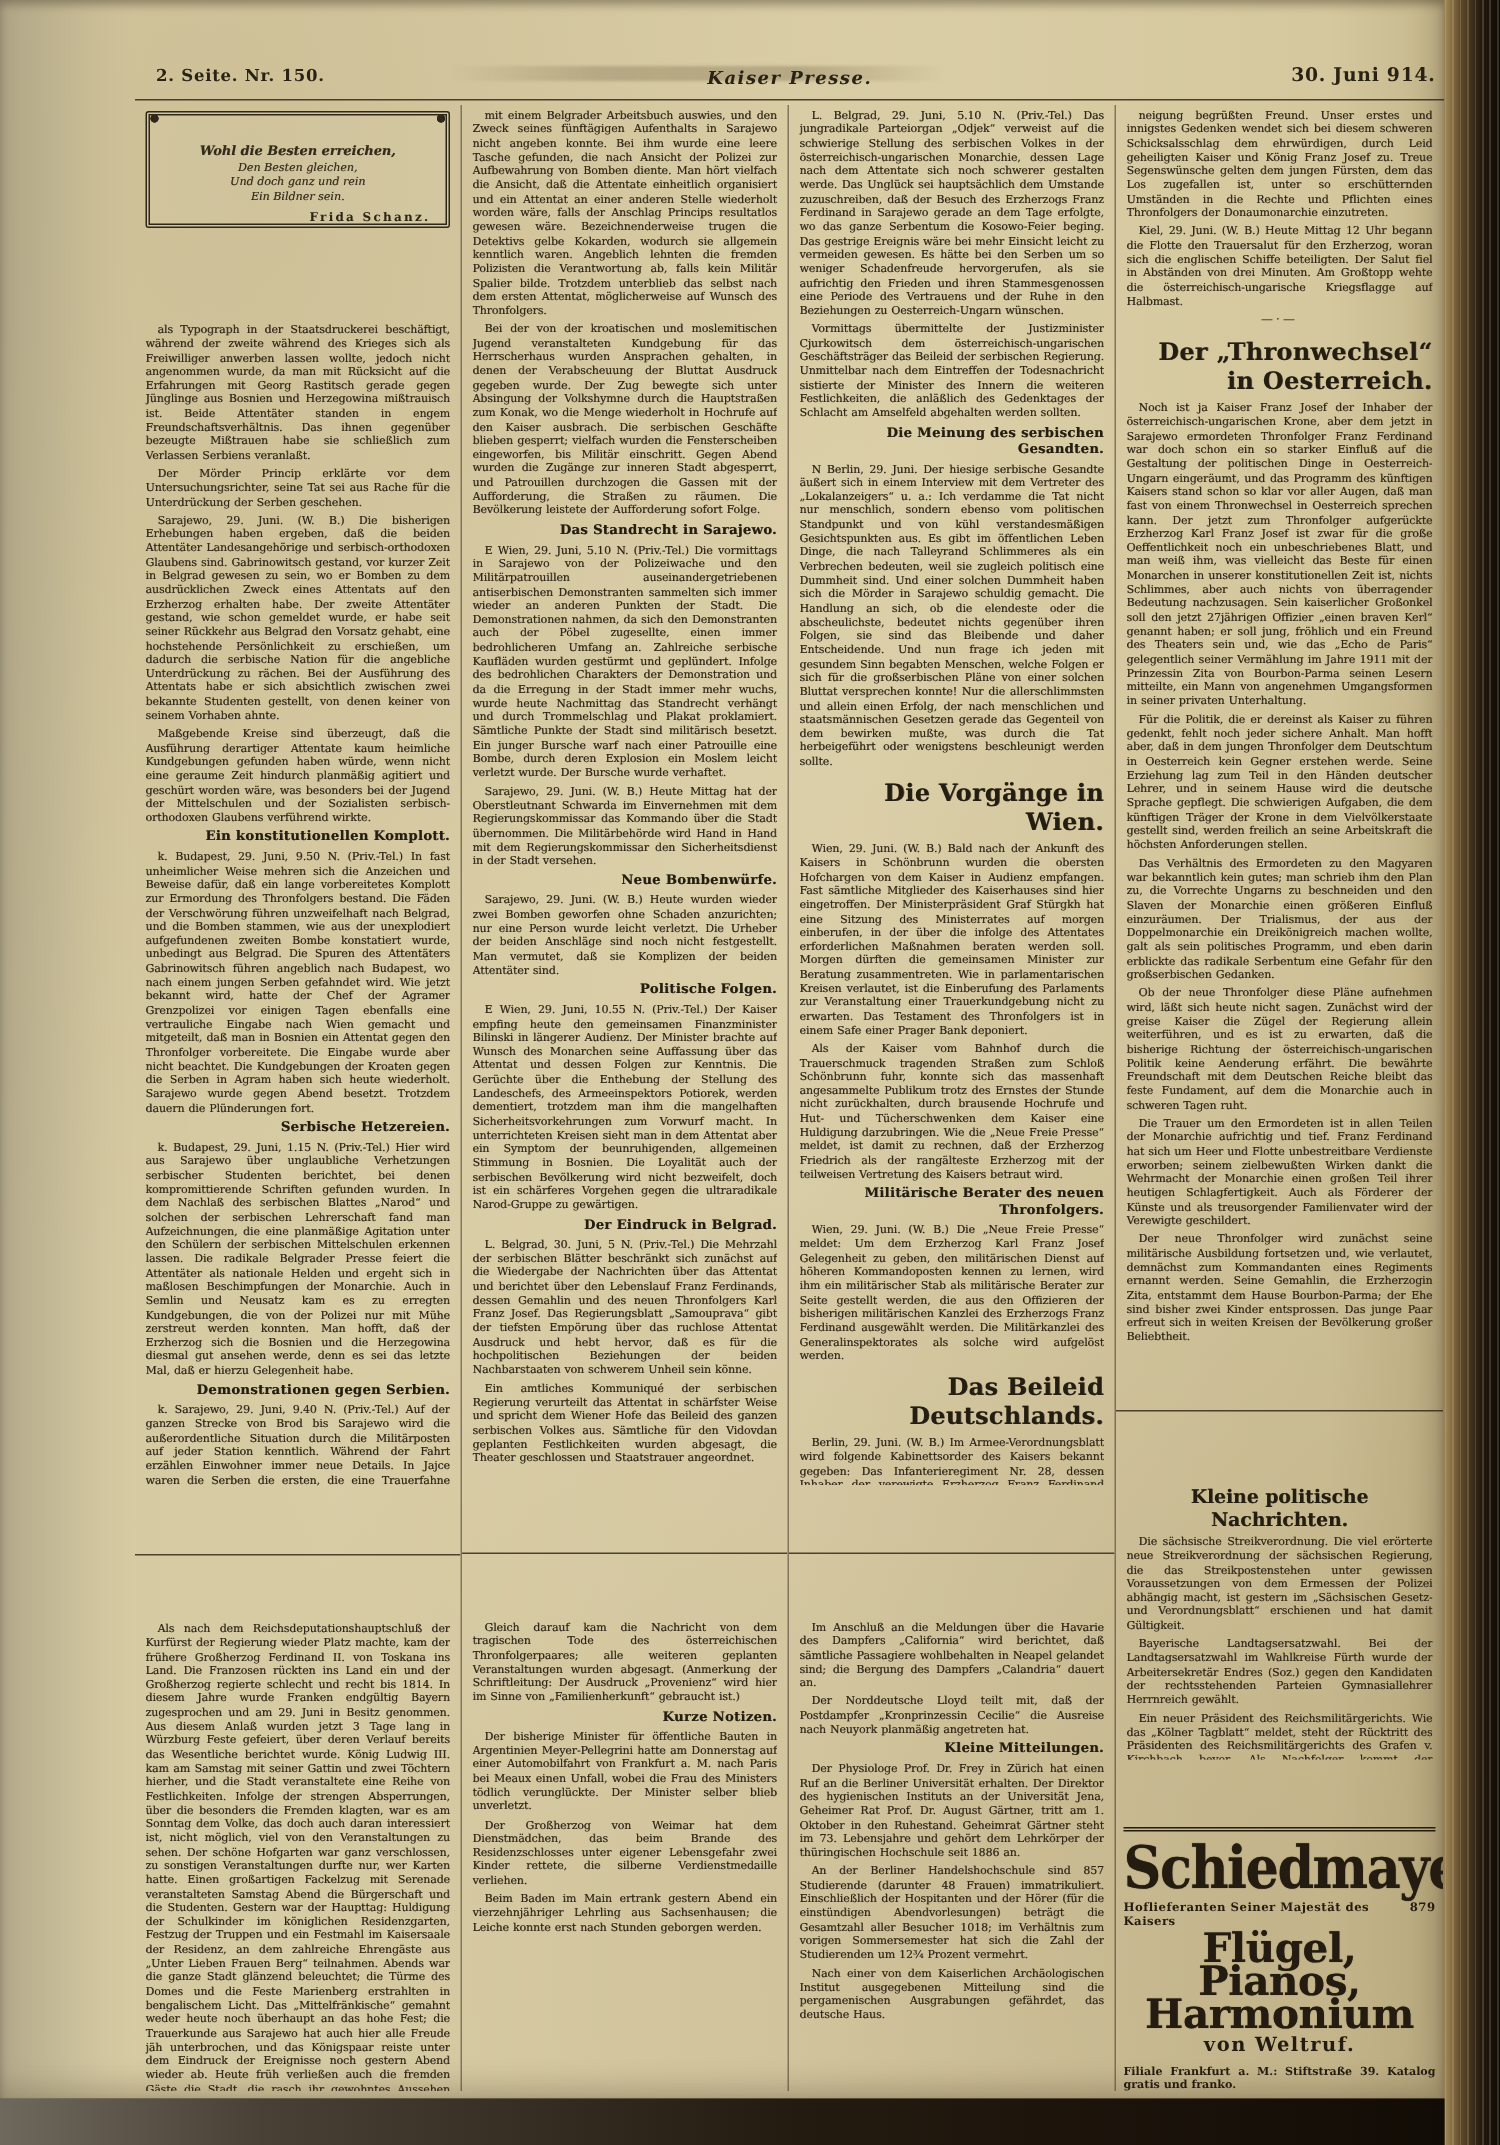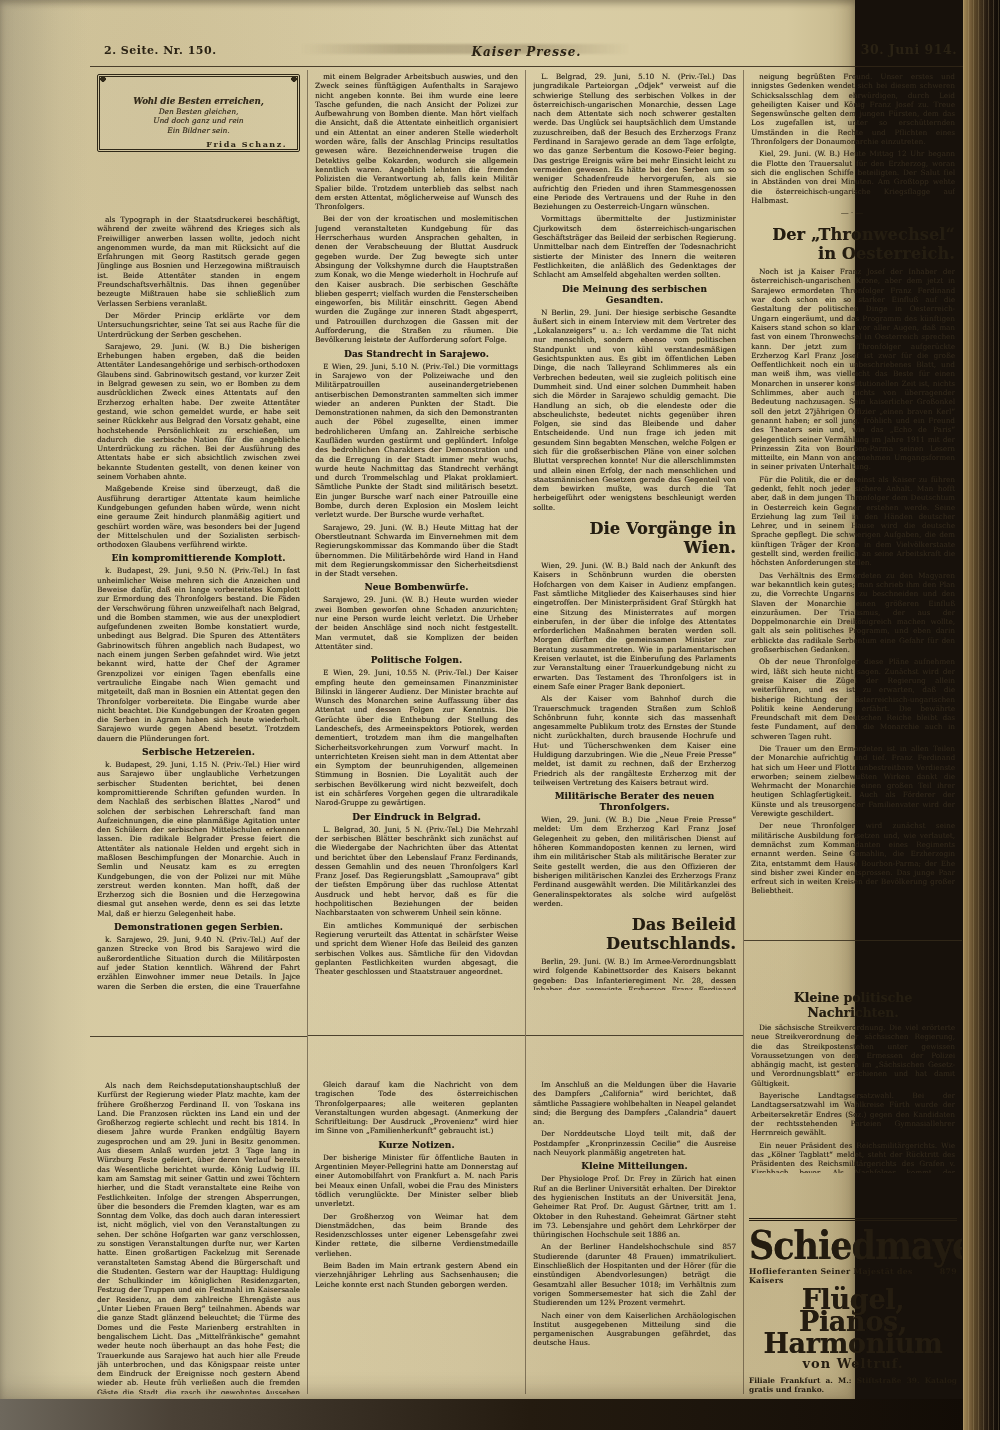--- a/index.html
+++ b/index.html
@@ -3,21 +3,21 @@
 <meta charset="utf-8">
 <style>
   html,body{margin:0;padding:0;}
   body{
     width:1000px;height:1430px;position:relative;overflow:hidden;
     background:#17110b;
     font-family:"DejaVu Serif","Liberation Serif",serif;
   }
   
   .paper{
-    position:absolute;left:0;top:0;width:855px;height:1399px;
+    position:absolute;left:0;top:0;width:963px;height:1399px;
     background:
       radial-gradient(ellipse at 18% 8%, rgba(122,96,46,.10), transparent 42%),
       radial-gradient(ellipse at 55% 50%, rgba(255,248,220,.10), transparent 60%),
       radial-gradient(ellipse at 88% 92%, rgba(96,70,30,.16), transparent 55%),
       linear-gradient(90deg,#c9bd96 0,#d6caa2 7%,#dbcfa8 55%,#d5c89e 92%,#c5b78c 100%),
       #d6caa1;
     box-shadow:inset 0 3px 6px rgba(40,32,20,.35), inset -6px -8px 18px rgba(60,45,25,.25);
   }
   .left-gutter-shadow{
     position:absolute;left:0;top:0;width:88px;height:1399px;
@@ -58,21 +58,21 @@
   .col4b{height:188px;flex:none;}
   .section-rule{border-top:1.2px solid rgba(52,42,26,.85);margin:4px -7px 3px -7px;}
   
   .para{
     font-size:7.3px;line-height:9.3px;text-align:justify;margin:0 0 3px 0;
     text-indent:8px;letter-spacing:-.05px;
     text-shadow:.25px 0 0 rgba(47,38,25,.55);
     word-spacing:.4px;hyphens:auto;
   }
   .headline{
-    text-align:center;font-weight:bold;font-size:8.8px;line-height:11px;
+    text-align:right;font-weight:bold;font-size:8.8px;line-height:11px;
     margin:4px 0 2px 0;color:#241d11;letter-spacing:.2px;
     text-shadow:.3px 0 0 rgba(36,29,17,.6);
   }
   .headline-big{
     text-align:right;font-weight:bold;font-size:16px;line-height:19px;
     margin:7px 0 4px 0;color:#241d11;letter-spacing:.2px;
     text-shadow:.4px 0 0 rgba(36,29,17,.6);
   }
   .headline-med{
     text-align:center;font-weight:bold;font-size:12.5px;line-height:15px;
@@ -137,21 +137,21 @@
             <div class="poem-line">Und doch ganz und rein</div>
             <div class="poem-line">Ein Bildner sein.</div>
           </div>
         <div class="poem-author">Frida Schanz.</div>
       </div>
       <div class="flow col1a">
           <div class="para">als Typograph in der Staatsdruckerei beschäftigt, während der zweite während des Krieges sich als Freiwilliger anwerben lassen wollte, jedoch nicht angenommen wurde, da man mit Rücksicht auf die Erfahrungen mit Georg Rastitsch gerade gegen Jünglinge aus Bosnien und Herzegowina mißtrauisch ist. Beide Attentäter standen in engem Freundschaftsverhältnis. Das ihnen gegenüber bezeugte Mißtrauen habe sie schließlich zum Verlassen Serbiens veranlaßt.</div>
           <div class="para">Der Mörder Princip erklärte vor dem Untersuchungsrichter, seine Tat sei aus Rache für die Unterdrückung der Serben geschehen.</div>
           <div class="para">Sarajewo, 29. Juni. (W. B.) Die bisherigen Erhebungen haben ergeben, daß die beiden Attentäter Landesangehörige und serbisch-orthodoxen Glaubens sind. Gabrinowitsch gestand, vor kurzer Zeit in Belgrad gewesen zu sein, wo er Bomben zu dem ausdrücklichen Zweck eines Attentats auf den Erzherzog erhalten habe. Der zweite Attentäter gestand, wie schon gemeldet wurde, er habe seit seiner Rückkehr aus Belgrad den Vorsatz gehabt, eine hochstehende Persönlichkeit zu erschießen, um dadurch die serbische Nation für die angebliche Unterdrückung zu rächen. Bei der Ausführung des Attentats habe er sich absichtlich zwischen zwei bekannte Studenten gestellt, von denen keiner von seinem Vorhaben ahnte.</div>
           <div class="para">Maßgebende Kreise sind überzeugt, daß die Ausführung derartiger Attentate kaum heimliche Kundgebungen gefunden haben würde, wenn nicht eine geraume Zeit hindurch planmäßig agitiert und geschürt worden wäre, was besonders bei der Jugend der Mittelschulen und der Sozialisten serbisch-orthodoxen Glaubens verführend wirkte.</div>
-          <div class="headline">Ein kompromittierende Komplott.</div>
+          <div class="headline">Ein konstitutionellen Komplott.</div>
           <div class="para">k. Budapest, 29. Juni, 9.50 N. (Priv.-Tel.) In fast unheimlicher Weise mehren sich die Anzeichen und Beweise dafür, daß ein lange vorbereitetes Komplott zur Ermordung des Thronfolgers bestand. Die Fäden der Verschwörung führen unzweifelhaft nach Belgrad, und die Bomben stammen, wie aus der unexplodiert aufgefundenen zweiten Bombe konstatiert wurde, unbedingt aus Belgrad. Die Spuren des Attentäters Gabrinowitsch führen angeblich nach Budapest, wo nach einem jungen Serben gefahndet wird. Wie jetzt bekannt wird, hatte der Chef der Agramer Grenzpolizei vor einigen Tagen ebenfalls eine vertrauliche Eingabe nach Wien gemacht und mitgeteilt, daß man in Bosnien ein Attentat gegen den Thronfolger vorbereitete. Die Eingabe wurde aber nicht beachtet. Die Kundgebungen der Kroaten gegen die Serben in Agram haben sich heute wiederholt. Sarajewo wurde gegen Abend besetzt. Trotzdem dauern die Plünderungen fort.</div>
           <div class="headline">Serbische Hetzereien.</div>
           <div class="para">k. Budapest, 29. Juni, 1.15 N. (Priv.-Tel.) Hier wird aus Sarajewo über unglaubliche Verhetzungen serbischer Studenten berichtet, bei denen kompromittierende Schriften gefunden wurden. In dem Nachlaß des serbischen Blattes „Narod“ und solchen der serbischen Lehrerschaft fand man Aufzeichnungen, die eine planmäßige Agitation unter den Schülern der serbischen Mittelschulen erkennen lassen. Die radikale Belgrader Presse feiert die Attentäter als nationale Helden und ergeht sich in maßlosen Beschimpfungen der Monarchie. Auch in Semlin und Neusatz kam es zu erregten Kundgebungen, die von der Polizei nur mit Mühe zerstreut werden konnten. Man hofft, daß der Erzherzog sich die Bosnien und die Herzegowina diesmal gut ansehen werde, denn es sei das letzte Mal, daß er hierzu Gelegenheit habe.</div>
           <div class="headline">Demonstrationen gegen Serbien.</div>
           <div class="para">k. Sarajewo, 29. Juni, 9.40 N. (Priv.-Tel.) Auf der ganzen Strecke von Brod bis Sarajewo wird die außerordentliche Situation durch die Militärposten auf jeder Station kenntlich. Während der Fahrt erzählen Einwohner immer neue Details. In Jajce waren die Serben die ersten, die eine Trauerfahne hißten, die aber von der Bevölkerung entfernt wurde. Bei Eintreffen in Sarajewo fordert die Polizei eine peinliche Ausweisleistung. Bei der Fahrt durch die Stadt macht alles einen schrecklich verwüsteten Eindruck. Alle serbischen Lokale und Bureaux sind demoliert. In den Straßen stehen in knappen Abständen Militärposten. Die Stadt gleicht einem Militärlager. Das Hotel „Europa“, das den serbischen Millionären gehört, ist gänzlich zerstört; die Einrichtung wurde auf die Straße geworfen und verbrannt. Die Menge zog mit Musik durch die Straßen; die Hochrufe auf das Herrscherhaus mischten sich mit Rufen gegen die Serben. Die Erregung ergriff nach und nach alle Schichten.</div>
         </div>
       <div class="section-rule"></div>
       <div class="flow flow-b">
           <div class="para">Als nach dem Reichsdeputationshauptschluß der Kurfürst der Regierung wieder Platz machte, kam der frühere Großherzog Ferdinand II. von Toskana ins Land. Die Franzosen rückten ins Land ein und der Großherzog regierte schlecht und recht bis 1814. In diesem Jahre wurde Franken endgültig Bayern zugesprochen und am 29. Juni in Besitz genommen. Aus diesem Anlaß wurden jetzt 3 Tage lang in Würzburg Feste gefeiert, über deren Verlauf bereits das Wesentliche berichtet wurde. König Ludwig III. kam am Samstag mit seiner Gattin und zwei Töchtern hierher, und die Stadt veranstaltete eine Reihe von Festlichkeiten. Infolge der strengen Absperrungen, über die besonders die Fremden klagten, war es am Sonntag dem Volke, das doch auch daran interessiert ist, nicht möglich, viel von den Veranstaltungen zu sehen. Der schöne Hofgarten war ganz verschlossen, zu sonstigen Veranstaltungen durfte nur, wer Karten hatte. Einen großartigen Fackelzug mit Serenade veranstalteten Samstag Abend die Bürgerschaft und die Studenten. Gestern war der Haupttag: Huldigung der Schulkinder im königlichen Residenzgarten, Festzug der Truppen und ein Festmahl im Kaisersaale der Residenz, an dem zahlreiche Ehrengäste aus „Unter Lieben Frauen Berg“ teilnahmen. Abends war die ganze Stadt glänzend beleuchtet; die Türme des Domes und die Feste Marienberg erstrahlten in bengalischem Licht. Das „Mittelfränkische“ gemahnt weder heute noch überhaupt an das hohe Fest; die Trauerkunde aus Sarajewo hat auch hier alle Freude jäh unterbrochen, und das Königspaar reiste unter dem Eindruck der Ereignisse noch gestern Abend wieder ab. Heute früh verließen auch die fremden Gäste die Stadt, die rasch ihr gewohntes Aussehen wieder annahm.</div>
         </div>

